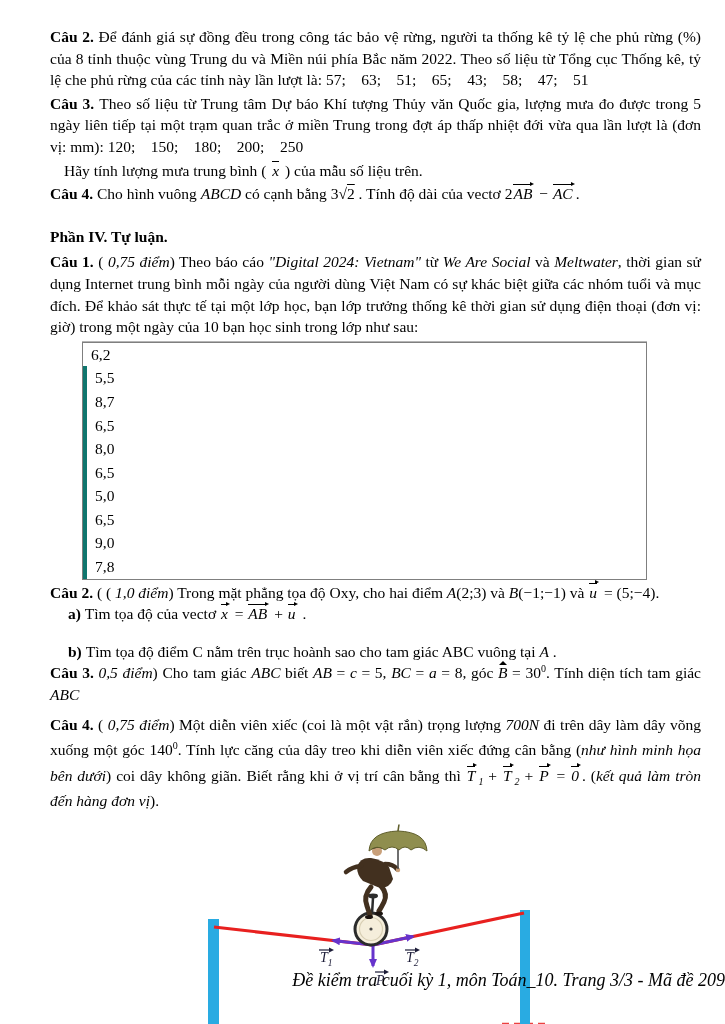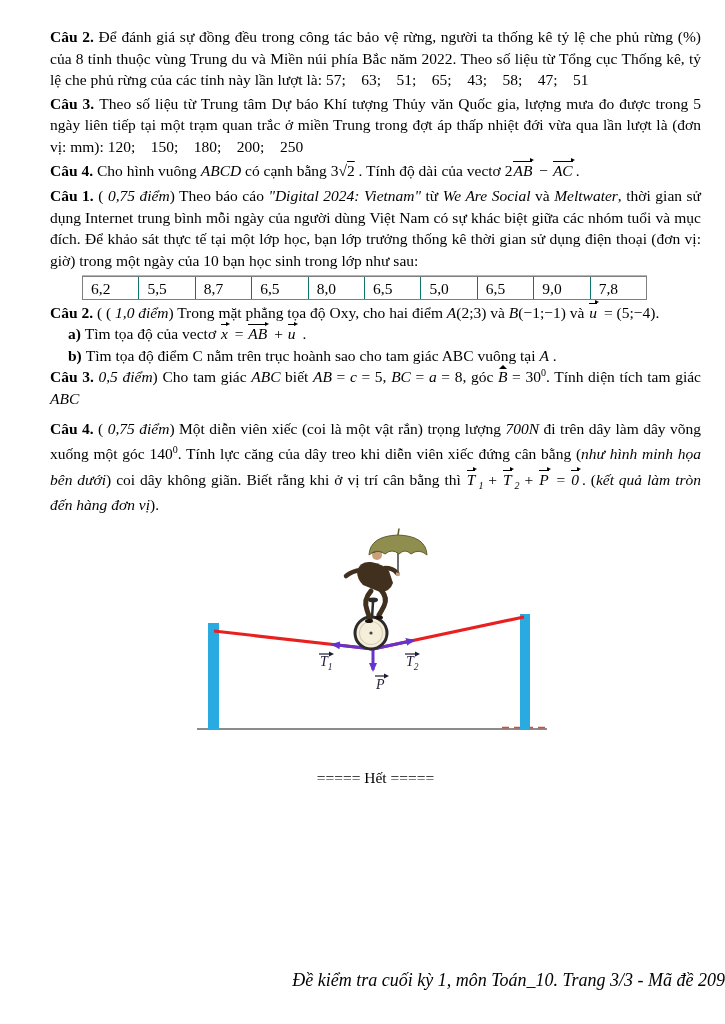--- a/index.html
+++ b/index.html
@@ -4,62 +4,64 @@
 <style>
   html,body{margin:0;padding:0;background:#fff;}
   .page{
     position:relative;width:725px;height:1024px;background:#ffffff;
     font-family:"Liberation Serif","DejaVu Serif",serif;
     font-size:15.5px;line-height:21.6px;color:#000;
     padding:26px 24px 0 50px;box-sizing:border-box;overflow:hidden;
   }
   p{margin:0;text-align:justify;}
   .indent{padding-left:14px;}
-  .sub-item{padding-left:18px;margin-top:0;}
+  .sub-item{padding-left:18px;margin-top:16px;}
   .mt2{margin-top:2px;} .mt4{margin-top:4px;} .mt6{margin-top:0;}
   .part-heading{font-weight:bold;margin-top:21px;}
   .b{font-weight:bold;}
   .i{font-style:italic;}
   .sup{font-size:10px;vertical-align:super;line-height:0;}
   .sub{font-size:10px;vertical-align:sub;line-height:0;font-style:italic;}
   .ol{text-decoration:overline;}
   .bar{font-style:italic;position:relative;display:inline-block;line-height:1;padding:2px 2px 0 2px;}
   .bar::after{content:"";position:absolute;left:2px;right:2px;top:0;border-top:1.2px solid #000;}
   .vec{font-style:italic;position:relative;display:inline-block;line-height:1;padding:3px 3px 0 1px;}
   .vec::before{content:"";position:absolute;left:1px;right:3px;top:1px;border-top:1.2px solid #000;}
   .vec::after{content:"";position:absolute;right:-1px;top:-1.2px;width:0;height:0;
               border:2.3px solid transparent;border-left:4px solid #000;}
   .hat{position:relative;display:inline-block;line-height:1;padding-top:3px;}
   .hat::after{content:"";position:absolute;left:50%;top:-1px;transform:translateX(-50%);
               width:0;height:0;border-left:4px solid transparent;border-right:4px solid transparent;
               border-bottom:4px solid #000;}
-  .dtable{display:flex;margin:4px 0 2px 32px;width:563px;border:1px solid #7f7f7f;box-shadow:0 -1px 0 #b5b5b5;}
+  .dtable{display:flex;margin:4px 0 2px 32px;width:563px;border:1px solid #7f7f7f;box-shadow:0 -1px 0 #b5b5b5;flex-direction:column;}
   .dtable .cell{flex:1;padding:1px 4px 1px 8px;height:22px;box-sizing:border-box;}
-  .dtable .cell + .cell{border-left:1px solid #0f766e;}
+  .dtable .cell + .cell{border-left:4px solid #0f766e;}
   .q4-long{margin-top:6px;line-height:25.5px;}
   .figure-wrap{margin:6px 0 0 100px;width:440px;}
   .figure-wrap svg{display:block;}
   .fig-label{font-style:italic;font-size:14px;fill:#1c1c38;font-family:"Liberation Serif","DejaVu Serif",serif;}
   .fsub{font-size:9.5px;}
   .lbl-arrow{stroke:#1c1c38;stroke-width:1.2;}
   .lbl-head{fill:#1c1c38;}
   .het{text-align:center;font-weight:normal;margin-top:11px;}
   .footer{position:absolute;left:0;right:0;bottom:32px;text-align:right;font-style:italic;font-size:18px;margin-left:8px;}
 </style>
 </head>
 <body>
 
 <div class="page">
 
   <p><span class="b">Câu 2. </span><span>Để đánh giá sự đồng đều trong công tác bảo vệ rừng, người ta thống kê tỷ lệ che phủ rừng (%) của 8 tỉnh thuộc vùng Trung du và Miền núi phía Bắc năm 2022. Theo số liệu từ Tổng cục Thống kê, tỷ lệ che phủ rừng của các tỉnh này lần lượt là: 57;  63;  51;  65;  43;  58;  47;  51</span></p>
 
   <p class="mt2"><span class="b">Câu 3. </span><span>Theo số liệu từ Trung tâm Dự báo Khí tượng Thủy văn Quốc gia, lượng mưa đo được trong 5 ngày liên tiếp tại một trạm quan trắc ở miền Trung trong đợt áp thấp nhiệt đới vừa qua lần lượt là (đơn vị: mm): 120;  150;  180;  200;  250</span></p>
+  <p class="indent mt2"><span>Hãy tính lượng mưa trung bình ( </span><span class="bar">x</span><span> ) của mẫu số liệu trên.</span></p>
 
   <p class="mt2"><span class="b">Câu 4. </span><span>Cho hình vuông </span><span class="i">ABCD</span><span> có cạnh bằng 3√</span><span class="ol">2</span><span> . Tính độ dài của vectơ 2</span><span class="vec">AB</span><span> − </span><span class="vec">AC</span><span>.</span></p>
 
+  <p class="part-heading">Phần IV. Tự luận.</p>
 
   <p class="mt4"><span class="b">Câu 1. </span><span>( </span><span class="i">0,75 điểm</span><span>) Theo báo cáo </span><span class="i">"Digital 2024: Vietnam"</span><span> từ </span><span class="i">We Are Social</span><span> và </span><span class="i">Meltwater</span><span>, thời gian sử dụng Internet trung bình mỗi ngày của người dùng Việt Nam có sự khác biệt giữa các nhóm tuổi và mục đích. Để khảo sát thực tế tại một lớp học, bạn lớp trưởng thống kê thời gian sử dụng điện thoại (đơn vị: giờ) trong một ngày của 10 bạn học sinh trong lớp như sau:</span></p>
 
   <div class="dtable">
       <div class="cell">6,2</div>
       <div class="cell">5,5</div>
       <div class="cell">8,7</div>
       <div class="cell">6,5</div>
       <div class="cell">8,0</div>
       <div class="cell">6,5</div>

